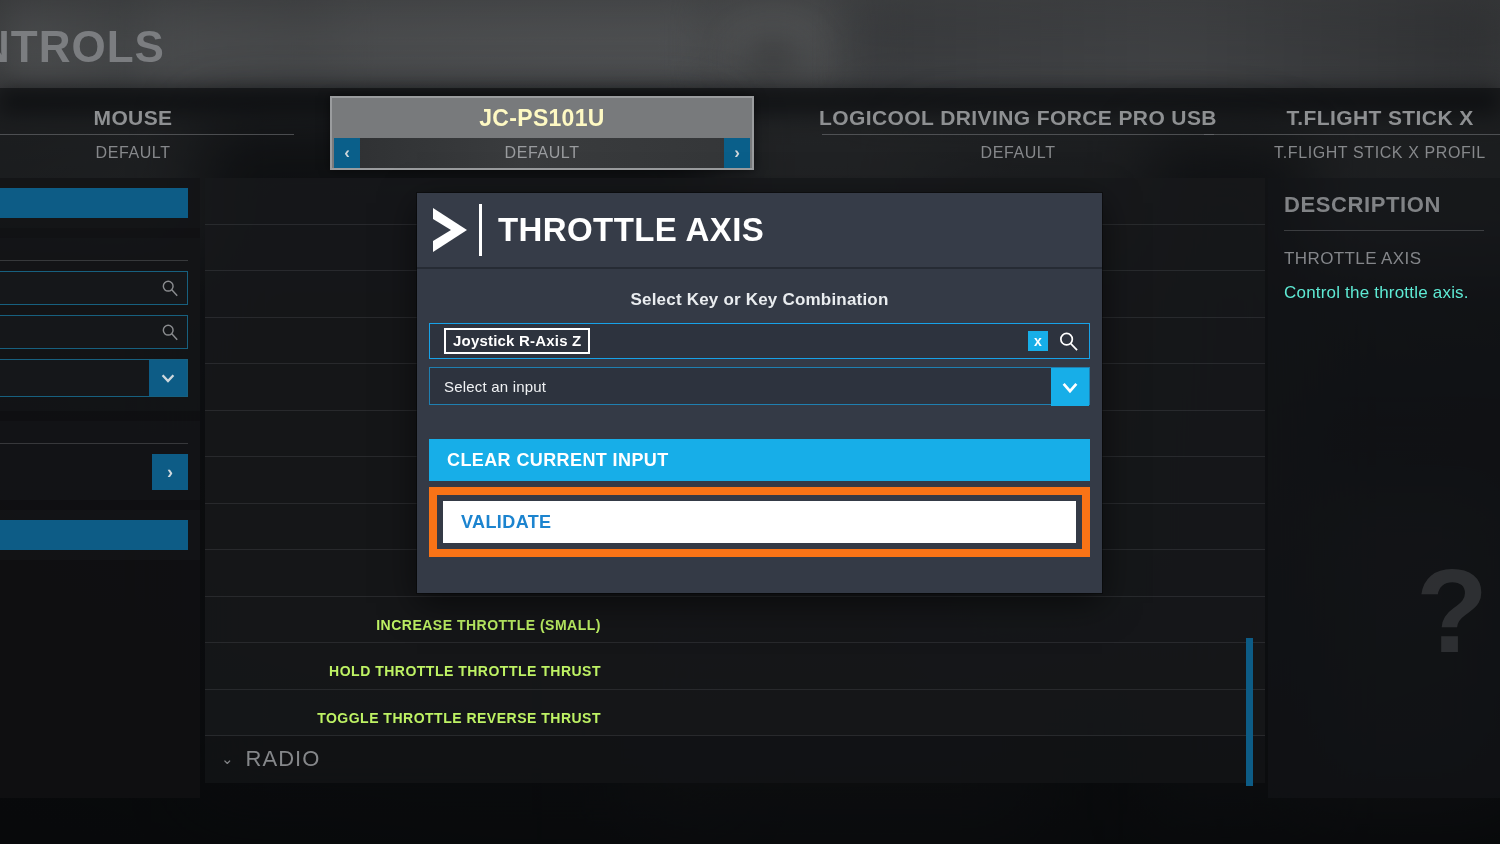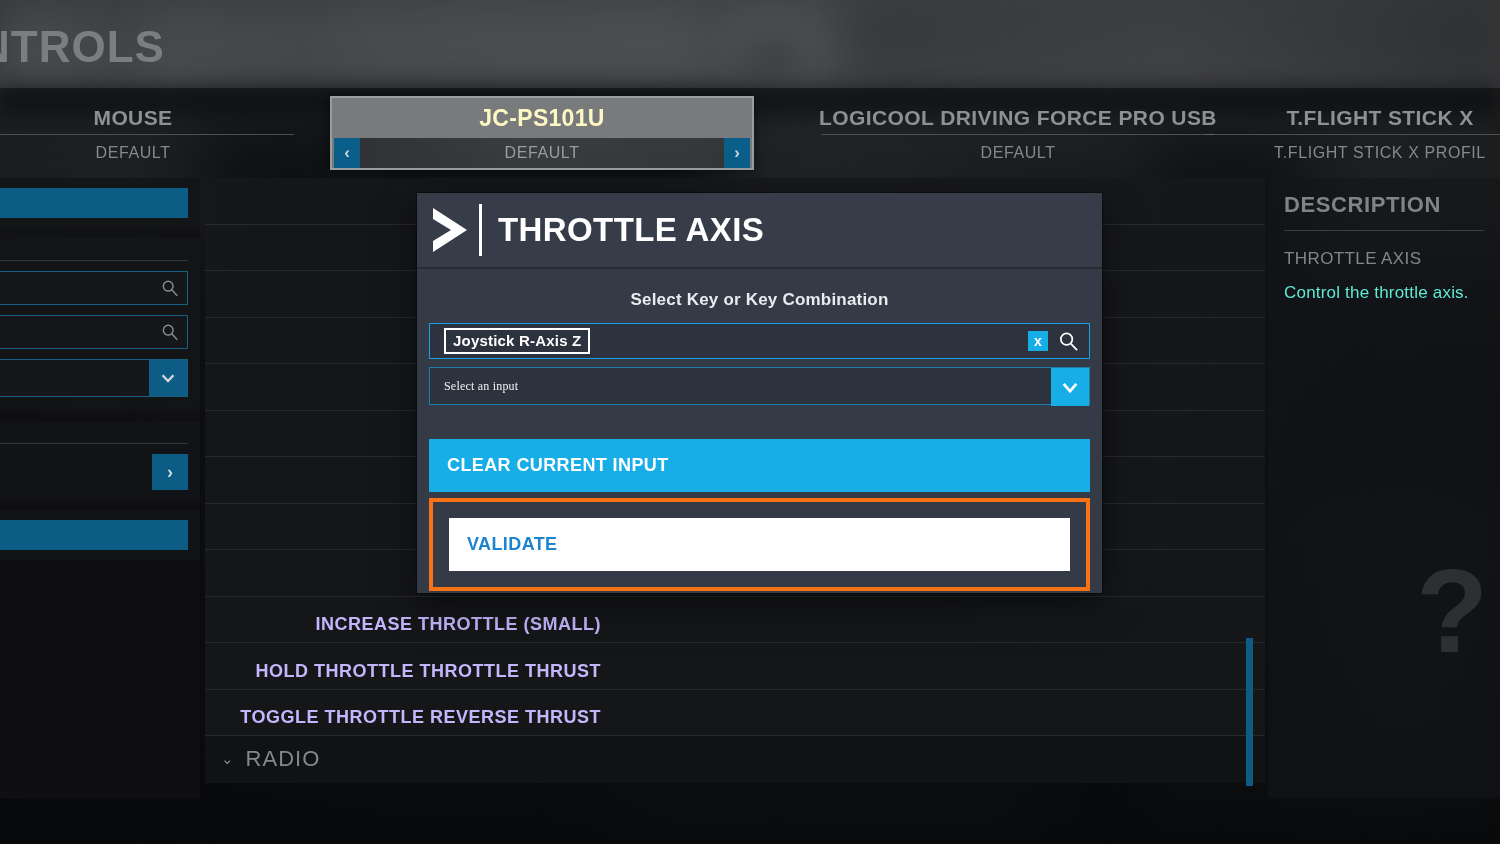--- a/index.html
+++ b/index.html
@@ -149,21 +149,21 @@
     position: absolute; left: 205px; top: 178px; width: 1060px; height: 620px;
     overflow: hidden;
   }
   .list-row {
     position: relative; height: 46.5px;
     background: rgba(23,24,27,.82);
     border-bottom: 1px solid rgba(90,92,96,.28);
     display: flex; align-items: center; justify-content: flex-end;
   }
   .list-row .rlabel {
-    font-size: 18px; font-weight: bold; color: #c4b5fd;
+    font-size: 14px; font-weight: bold; color: #bef264;
     letter-spacing: .5px; padding-right: 664px;
     white-space: nowrap;
     margin-top: 11px;
   }
   .group-row {
     position: relative; height: 46.5px;
     background: rgba(19,20,23,.8);
     display: flex; align-items: center; padding-left: 16px;
   }
   .group-row .gcaret { color: #86888b; font-size: 15px; margin-right: 12px; }
@@ -228,38 +228,38 @@
   .btn-x {
     width: 20px; height: 20px; background: #17aee8;
     color: #ffffff; font-size: 14px; font-weight: bold;
     display:flex; align-items:center; justify-content:center;
   }
   .m-select {
     position: relative; height: 38px; margin-top: 8px;
     background: #2d333e; border: 1px solid #1f7fb0;
     display: flex; align-items: center; padding-left: 14px;
   }
-  .m-select .sv { font-size: 12px; color: #f0f2f4; letter-spacing: .2px; font-family: Liberation Serif, serif; }
+  .m-select .sv { font-size: 15px; color: #f0f2f4; letter-spacing: .2px; }
   .m-select .scaret {
     position: absolute; right: 0; top: 0; width: 38px; height: 38px;
     background: #17aee8; display:flex; align-items:center; justify-content:center;
   }
 
   .btnstack { margin-top: 34px; }
   .mbtn {
-    height: 53px; display: flex; align-items: center;
+    height: 42px; display: flex; align-items: center;
     padding-left: 18px; font-size: 18px; font-weight: bold; letter-spacing: .4px;
     margin-bottom: 6px;
   }
   .mbtn-blue { background: #17aee8; color: #ffffff; }
   .mbtn-white { background: #ffffff; color: #1c84cf; }
   .validate-wrap {
     position: relative;
-    border: 4px solid #f97316;
-    padding: 16px;
+    border: 8px solid #f97316;
+    padding: 6px;
     margin-top: 4px;
   }
 
   svg { display: block; }
 </style>
 </head>
 <body>
 
 <div id="root">
 

